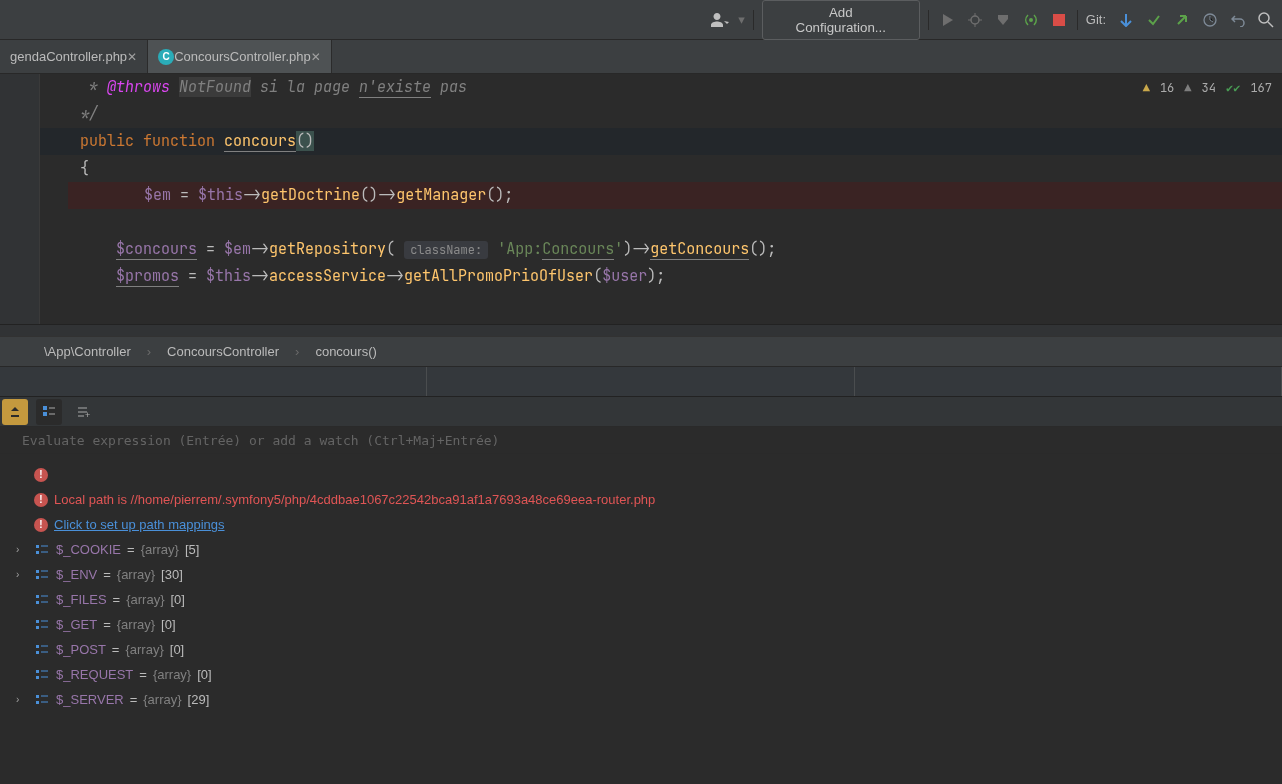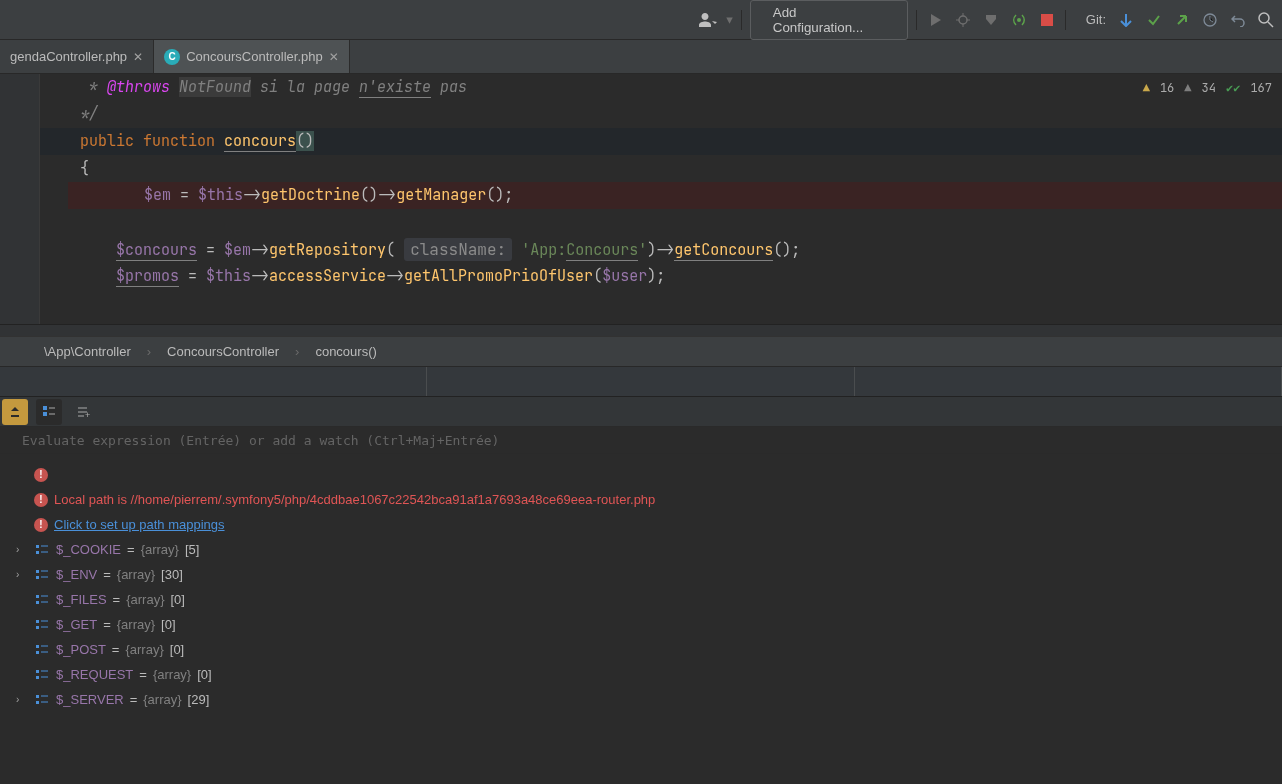--- a/index.html
+++ b/index.html
@@ -27,32 +27,32 @@
   color: #7e8a97;
   cursor: pointer;
 }
 .toolbar .cfg {
   background: #3c3f41;
   border: 1px solid #5b5d5f;
   color: #c8c8c8;
   padding: 4px 22px;
   border-radius: 3px;
   width: 158px;
-  text-align: left;
+  text-align: center;
 }
 .tabs {
   height: 34px;
   background: #3c3f41;
   display: flex;
   align-items: stretch;
   border-bottom: 1px solid #282828;
 }
 .tab {
   display: flex; align-items: center;
-  padding: 0 10px; gap: 6px;
+  padding: 0 10px; gap: 0;
   color: #bbbbbb;
   border-right: 1px solid #2b2b2b;
   cursor: pointer;
 }
 .tab.active {
   background: #4e5254;
 }
 .tab .close { color: #a2a2a2; font-size: 12px; }
 .file-icon {
   width: 16px; height: 16px; border-radius: 50%;
@@ -83,21 +83,21 @@
 .comment { color: #808080; font-style: italic; }
 .tag { color: #d946ef; font-style: italic; }
 .cls { color: #808080; font-style: italic; }
 .paren-hl { background: #3b514d; }
 .underline { border-bottom: 1px solid #808080; }
 .boxed { background: #3b3b3b; text-align: center; }
 .hint {
   background: #393b40;
   color: #8a8a8a;
   font-style: normal;
-  font-size: 16px;
+  font-size: 12px;
   padding: 1px 6px;
   border-radius: 3px;
 }
 .insp {
   position: absolute; top: 6px; right: 10px;
   display: flex; gap: 10px; align-items: center;
   font-size: 12px; color: #aaa;
 }
 .insp .war { color: #c9a84b; }
 .insp .weak { color: #7e7e7e; }
@@ -159,21 +159,21 @@
 .var-row .vtype { color: #808080; }
 .var-row .vval { color: #bbbbbb; }
 .err-red { color: #e05555; }
 .link { color: #4a90d9; text-decoration: underline; cursor: pointer; }
 .err-icon {
   width: 14px; height: 14px; border-radius: 50%;
   background: #c75450; color: #fff;
   display: flex; align-items: center; justify-content: center;
   font-size: 10px; font-weight: bold;
 }
-.git-label { color: #bcbcbc; margin-left: 12px; margin-right: 2px; }
+.git-label { color: #bcbcbc; margin-left: 0; margin-right: 2px; }
 .scrollbar-h {
   height: 12px; background: #313335;
   border-top: 1px solid #222;
 }
 </style>
 </head>
 <body>
 
 <div class="toolbar">
   <div class="tb-btn">

